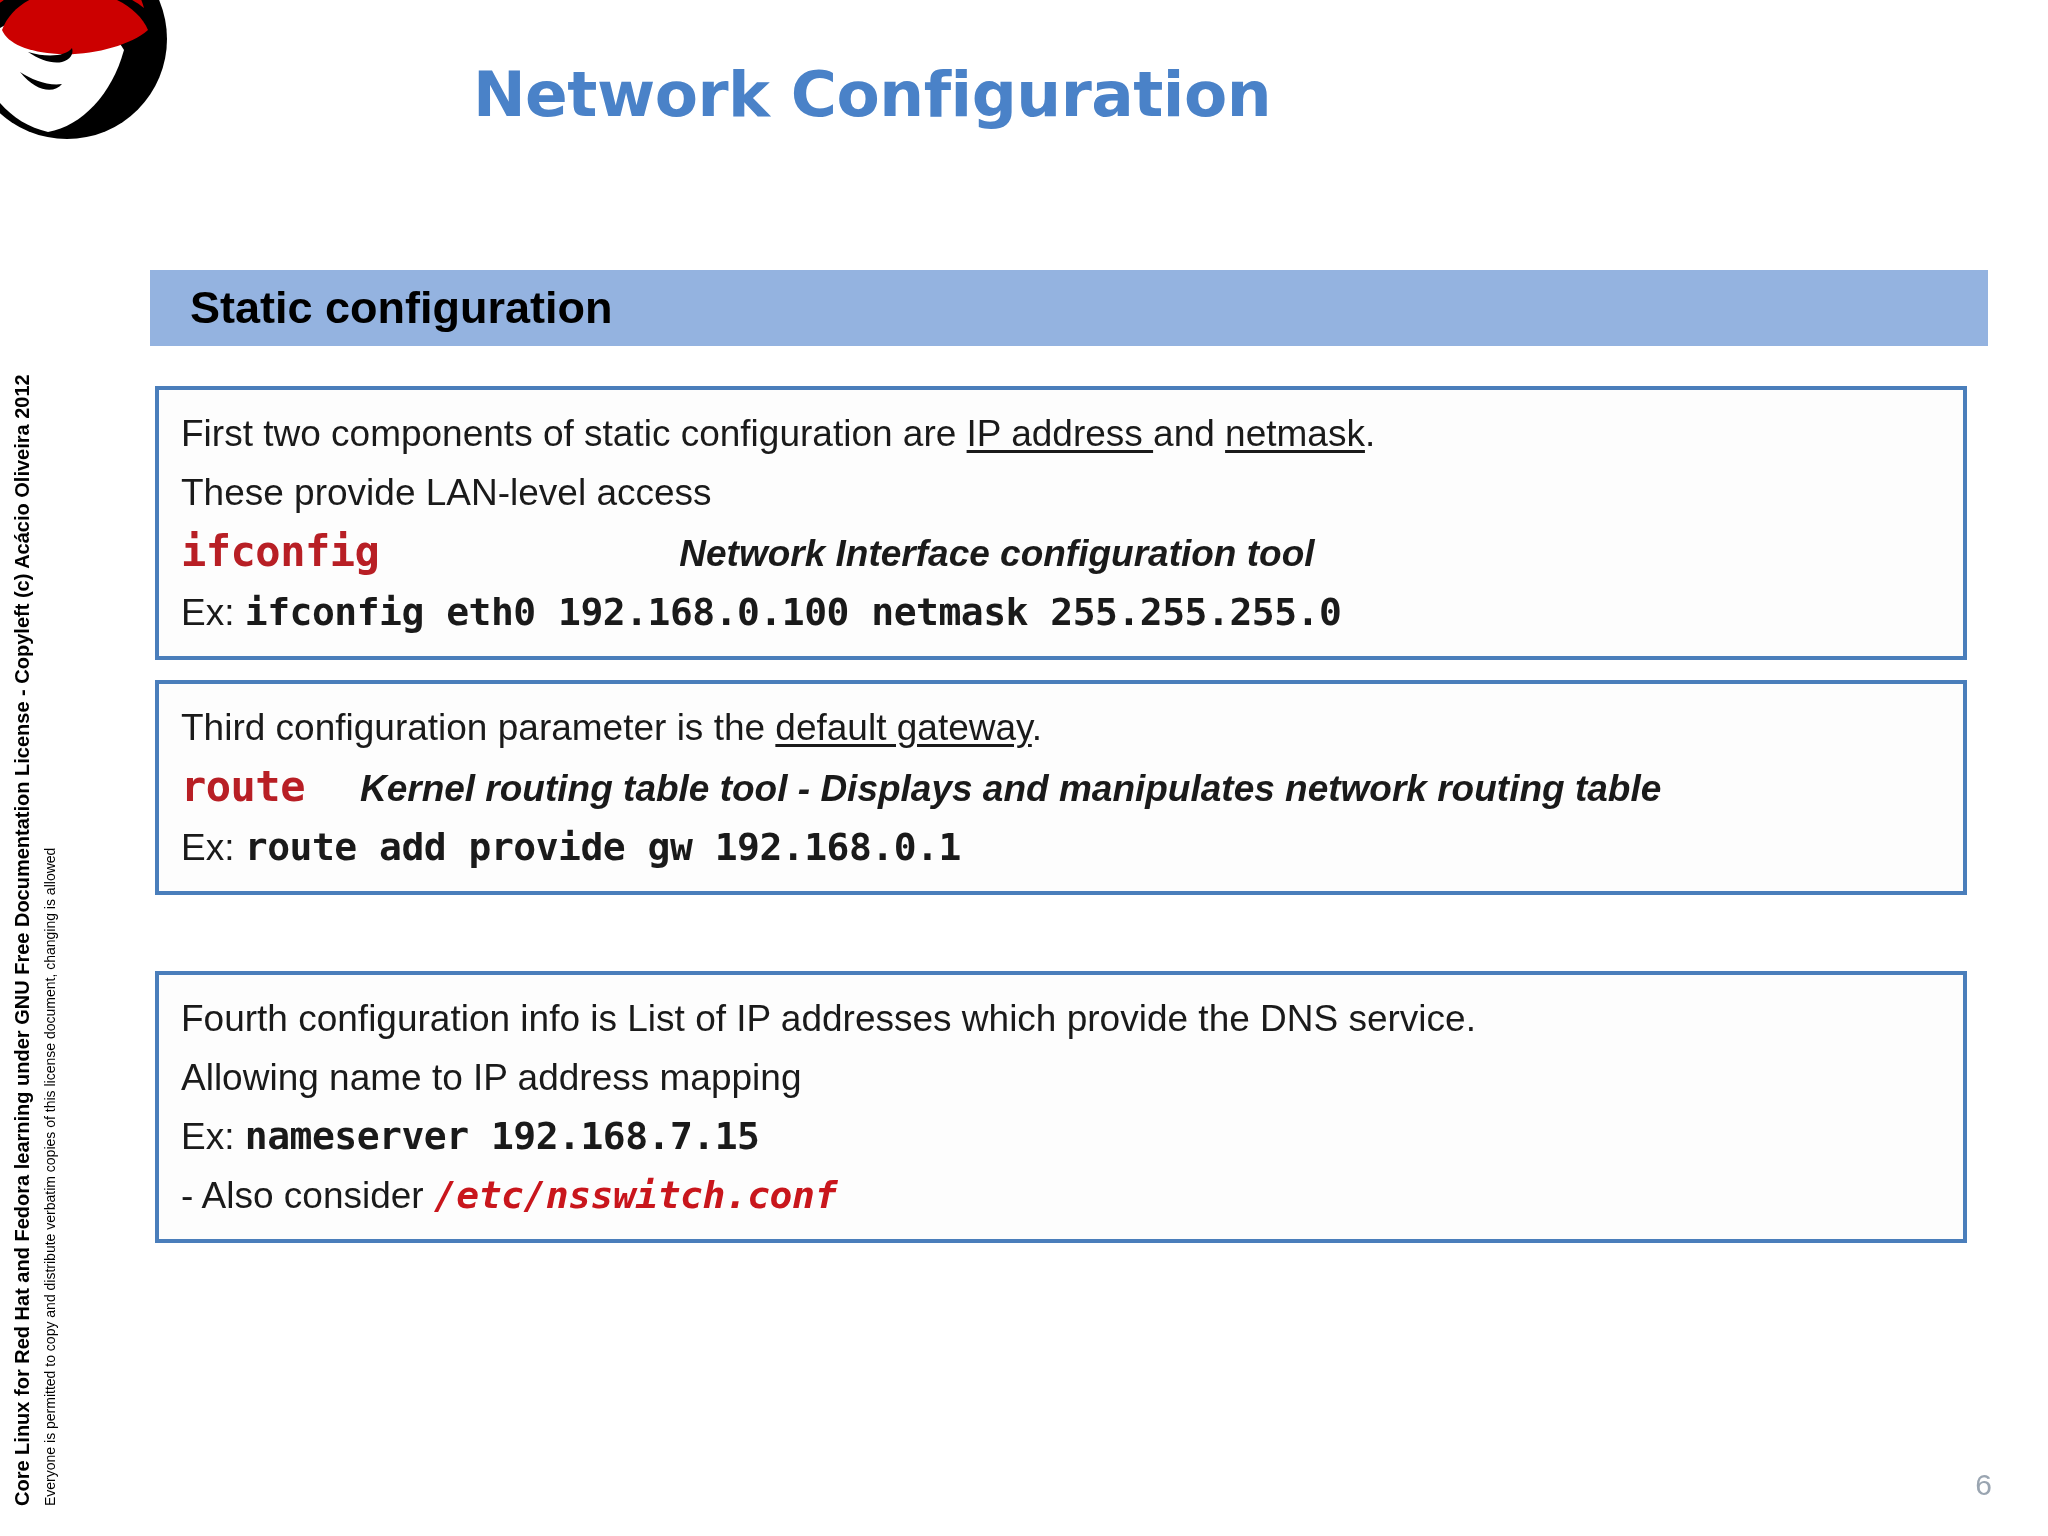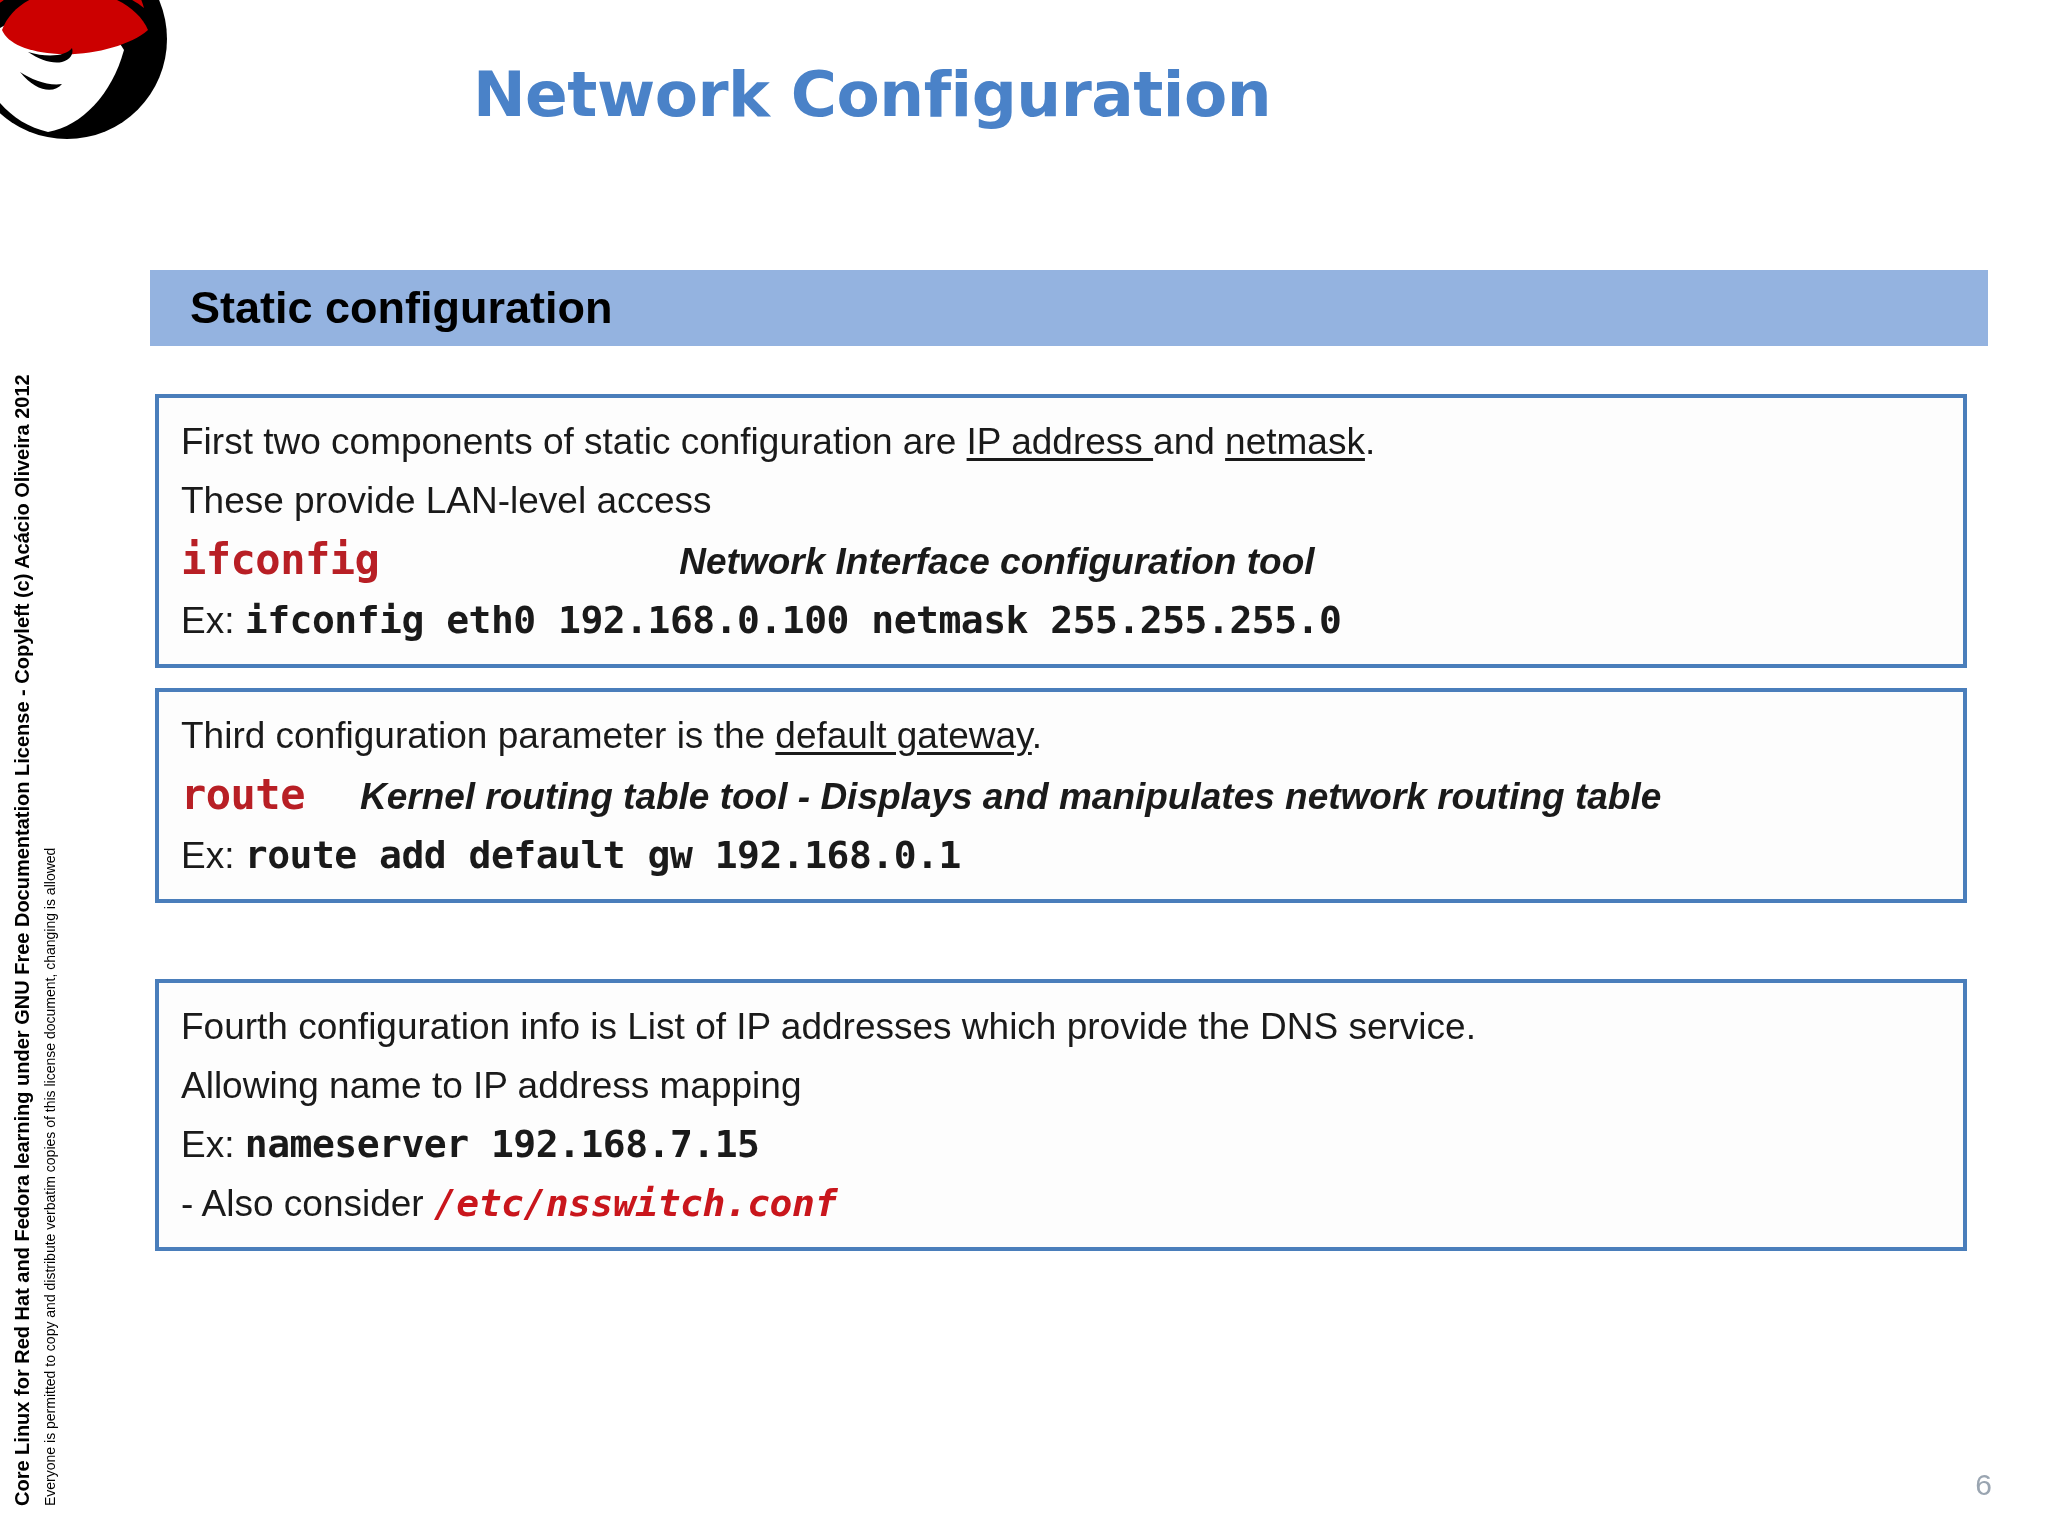--- a/index.html
+++ b/index.html
@@ -63,21 +63,20 @@
 
   
   .box {
     position: absolute;
     left: 155px;
     width: 1812px;
     border: 4px solid #4a7ebb;
     background: #fdfdfd;
     box-sizing: border-box;
     padding: 14px 18px 14px 22px;
-    margin-top: 8px;
   }
   #box-1 { top: 386px; }
   #box-2 { top: 680px; }
   #box-3 { top: 971px; }
 
   .line {
     font-size: 37px;
     line-height: 59px;
     color: #1a1a1a;
     white-space: nowrap;
@@ -187,21 +186,21 @@
 
 <div id="box-1" class="box">
     <div class="line"><span class="bold">First two components of static configuration are </span><span class="bold u">IP address </span><span class="bold">and </span><span class="bold u">netmask</span><span class="bold">.</span></div>
     <div class="line"><span>These provide LAN-level access</span></div>
     <div class="line"><span class="cmd-red">ifconfig</span><span class="gap-lg">&nbsp;</span><span class="tool-desc">Network Interface configuration tool</span></div>
     <div class="line"><span>Ex: </span><span class="mono">ifconfig eth0 192.168.0.100 netmask 255.255.255.0</span></div>
   </div>
 <div id="box-2" class="box">
     <div class="line"><span class="bold">Third configuration parameter is the </span><span class="bold u">default gateway</span><span class="bold">.</span></div>
     <div class="line"><span class="cmd-red">route</span><span class="gap-sm">&nbsp;</span><span class="tool-desc">Kernel routing table tool - Displays and manipulates network routing table</span></div>
-    <div class="line"><span>Ex: </span><span class="mono">route add default gw 192.168.0.1</span></div>
+    <div class="line"><span>Ex: </span><span class="mono">route add provide gw 192.168.0.1</span></div>
   </div>
 <div id="box-3" class="box">
     <div class="line"><span class="bold">Fourth configuration info is List of IP addresses which provide the DNS service.</span></div>
     <div class="line"><span>Allowing name to IP address mapping</span></div>
     <div class="line"><span>Ex: </span><span class="mono">nameserver 192.168.7.15</span></div>
     <div class="line"><span>- Also consider </span><span class="path-ital">/etc/nsswitch.conf</span></div>
   </div>
 
 <div class="page-num">6</div>
 

